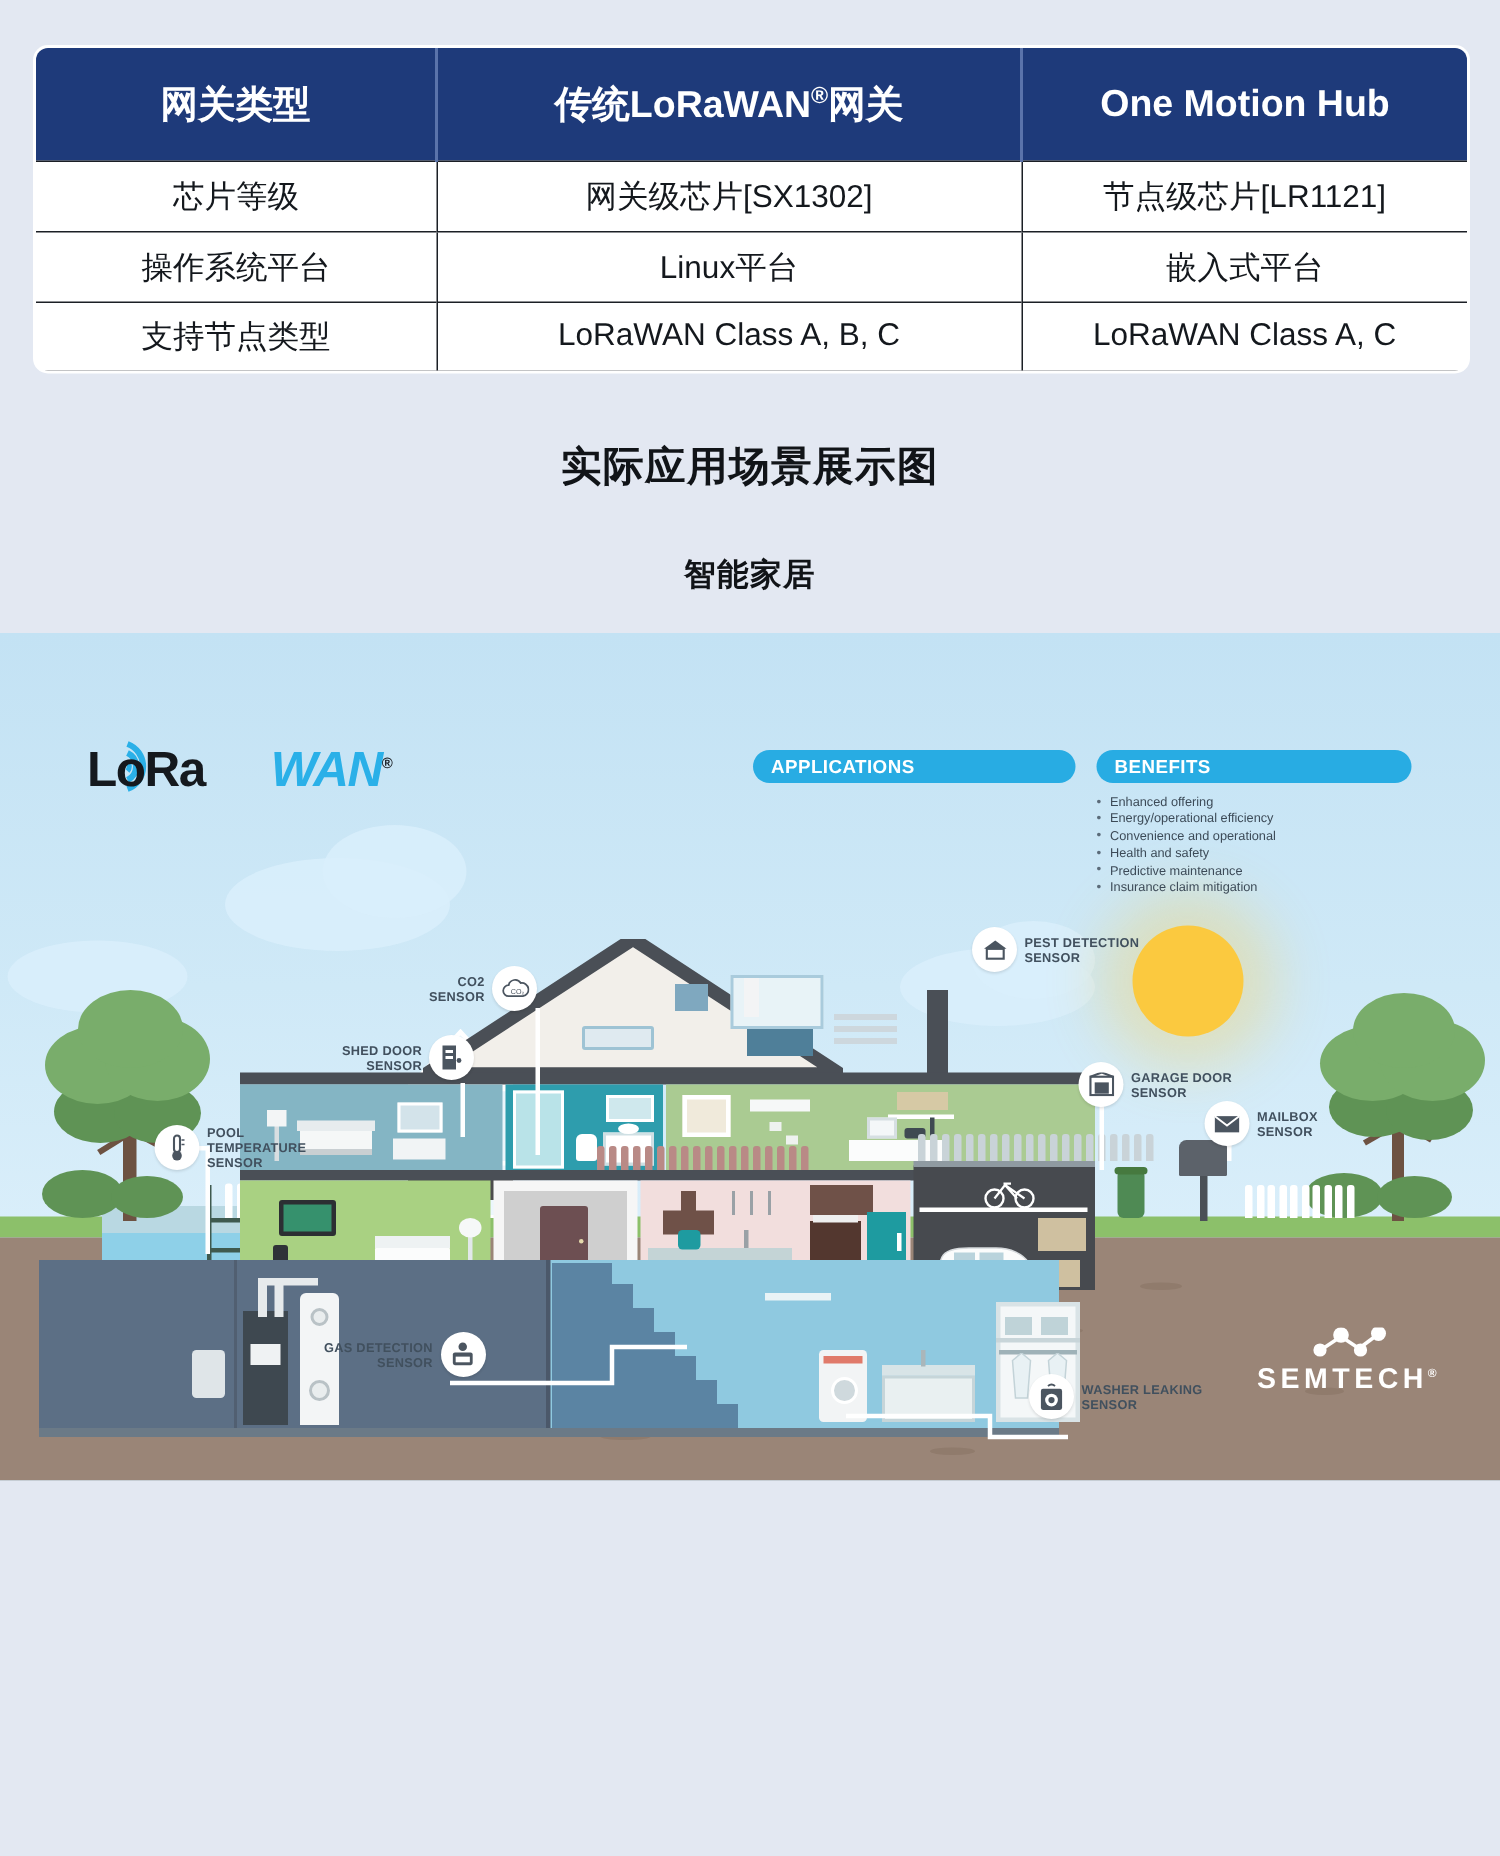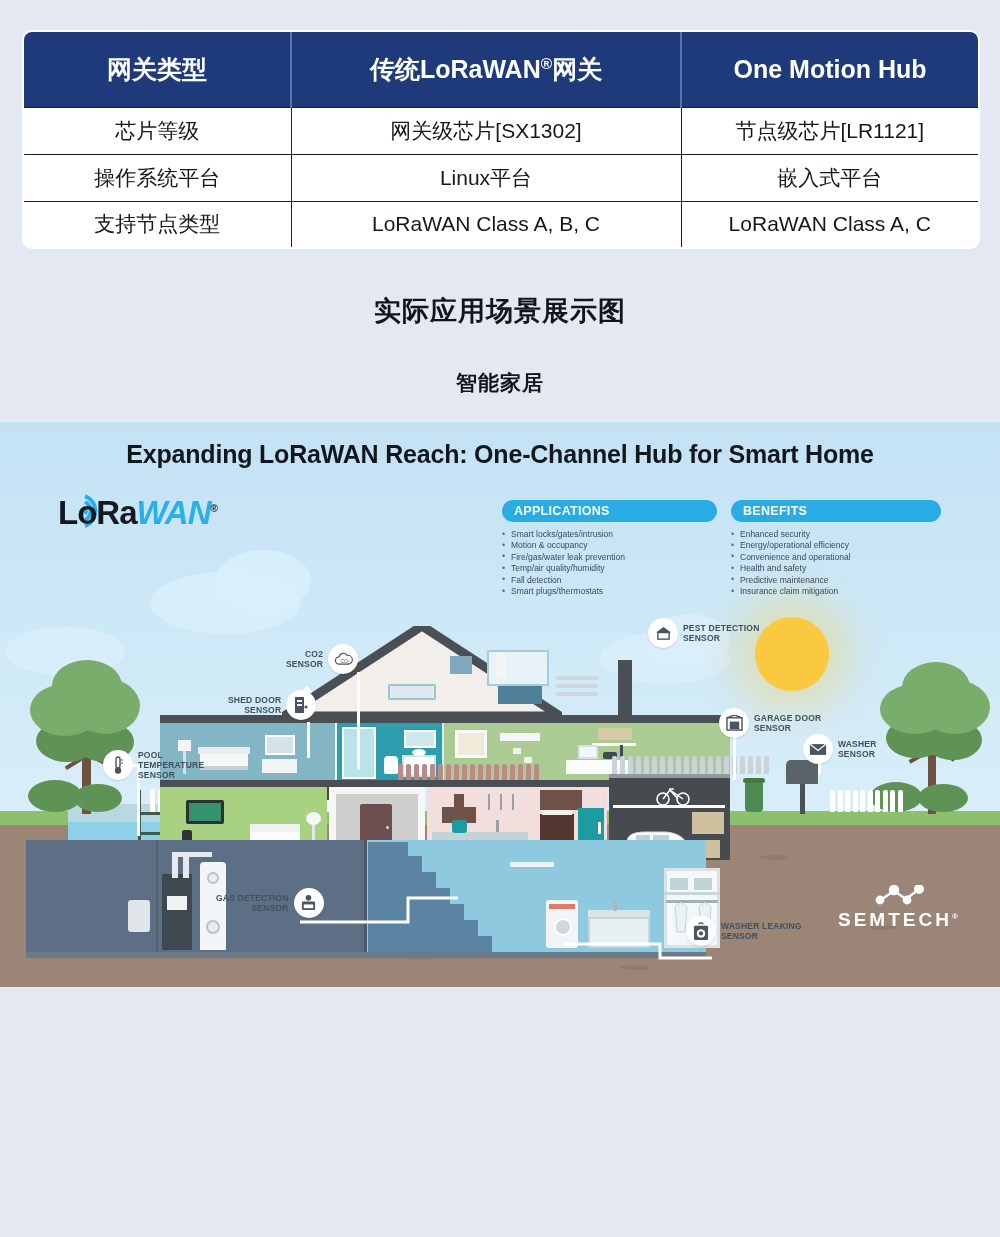--- a/index.html
+++ b/index.html
@@ -93,21 +93,21 @@
     position: absolute; left: 0; top: 18px; width: 1000px;
     text-align: center;
     font-size: 25px; font-weight: bold; color: #12171d;
     letter-spacing: -0.2px;
   }
 
   
   .lw-logo { position:absolute; left:58px; top:764px; }
   .lw-text { font-size:33px; font-weight:bold; letter-spacing:-1px; line-height:1; }
   .lw-dark { color:#15191e; }
-  .lw-cy { color:#2ab0e8; font-style: italic; }
+  .lw-cy { color:#2ab0e8; font-style: italic; margin-left: 44px; }
   .lw-reg { font-size:10px; color:#15191e; vertical-align: super; }
 
   
   .col { position:absolute; }
   .col-head {
     background:#28ace3; color:#fff; border-radius:14px;
     font-size:12.5px; font-weight:bold; letter-spacing:.3px;
     padding:5px 12px; height:22px; line-height:12px; display:flex; align-items:center;
   }
   .col ul { list-style:none; margin-top:7px; }
@@ -218,50 +218,41 @@
     <div class="sky"></div>
 
     <div class="cloud" style="left:150px;top:150px;width:150px;height:62px;"></div>
     <div class="cloud" style="left:215px;top:128px;width:96px;height:62px;"></div>
     <div class="cloud" style="left:600px;top:210px;width:130px;height:52px;"></div>
     <div class="cloud" style="left:648px;top:192px;width:82px;height:52px;"></div>
     <div class="cloud" style="left:5px;top:205px;width:120px;height:48px;"></div>
 
     <div class="sun"></div>
 
-    <div class="ig-title">Expanding LoRaWAN Reach: One-Channel Hub for Smart Home</div>
 
     <div class="lw-logo" style="left:58px;top:74px;">
       <svg width="42" height="46" viewBox="0 0 42 46" style="position:absolute;left:7px;top:-8px;">
         <path d="M20 8 a16 16 0 0 1 0 30" fill="none" stroke="#2ab0e8" stroke-width="4"></path>
         <path d="M20 14 a10 10 0 0 1 0 18" fill="none" stroke="#2ab0e8" stroke-width="4"></path>
         <path d="M20 20 a4.5 4.5 0 0 1 0 6" fill="none" stroke="#2ab0e8" stroke-width="3.5"></path>
       </svg>
       <div class="lw-text" style="position:relative;">
         <span class="lw-dark">LoRa</span><span class="lw-cy">WAN</span><span class="lw-reg">®</span>
       </div>
     </div>
 
 
     <div class="col" style="left:502px;top:78px;width:215px;">
       <div class="col-head">APPLICATIONS</div>
-      <ul>
-        <li>Smart locks/gates/intrusion</li>
-        <li>Motion &amp; occupancy</li>
-        <li>Fire/gas/water leak prevention</li>
-        <li>Temp/air quality/humidity</li>
-        <li>Fall detection</li>
-        <li>Smart plugs/thermostats</li>
-      </ul>
     </div>
 
     <div class="col" style="left:731px;top:78px;width:210px;">
       <div class="col-head">BENEFITS</div>
       <ul>
-        <li>Enhanced security</li>
+        <li>Enhanced offering</li>
         <li>Energy/operational efficiency</li>
         <li>Convenience and operational</li>
         <li>Health and safety</li>
         <li>Predictive maintenance</li>
         <li>Insurance claim mitigation</li>
       </ul>
     </div>
 
     <div class="grass"></div>
     <div class="soil">
@@ -650,21 +641,21 @@
 
     <div class="stick" style="left:818px;top:322px;width:3px;height:30px;"></div>
     <div class="sensor" style="left:803px;top:312px;">
       <div class="sbub">
         <svg width="18" height="13" viewBox="0 0 20 14">
             <rect x="1" y="1" width="18" height="12" fill="#4b5560"></rect>
             <path d="M1 1 L10 8 L19 1" fill="none" stroke="#fff" stroke-width="1.4"></path>
           </svg>
       </div>
       <div class="slab">
-        <div>WASHER</div>
+        <div>MAILBOX</div>
         <div>SENSOR</div>
       </div>
     </div>
 
     <svg width="160" height="40" viewBox="0 0 160 40" style="position:absolute;left:300px;top:468px;">
       <path d="M0 32 L108 32 L108 8 L158 8" fill="none" stroke="#ffffff" stroke-width="3"></path>
     </svg>
     <div class="sensor" style="left:216px;top:466px;">
       <div class="slab r">
         <div>GAS DETECTION</div>

